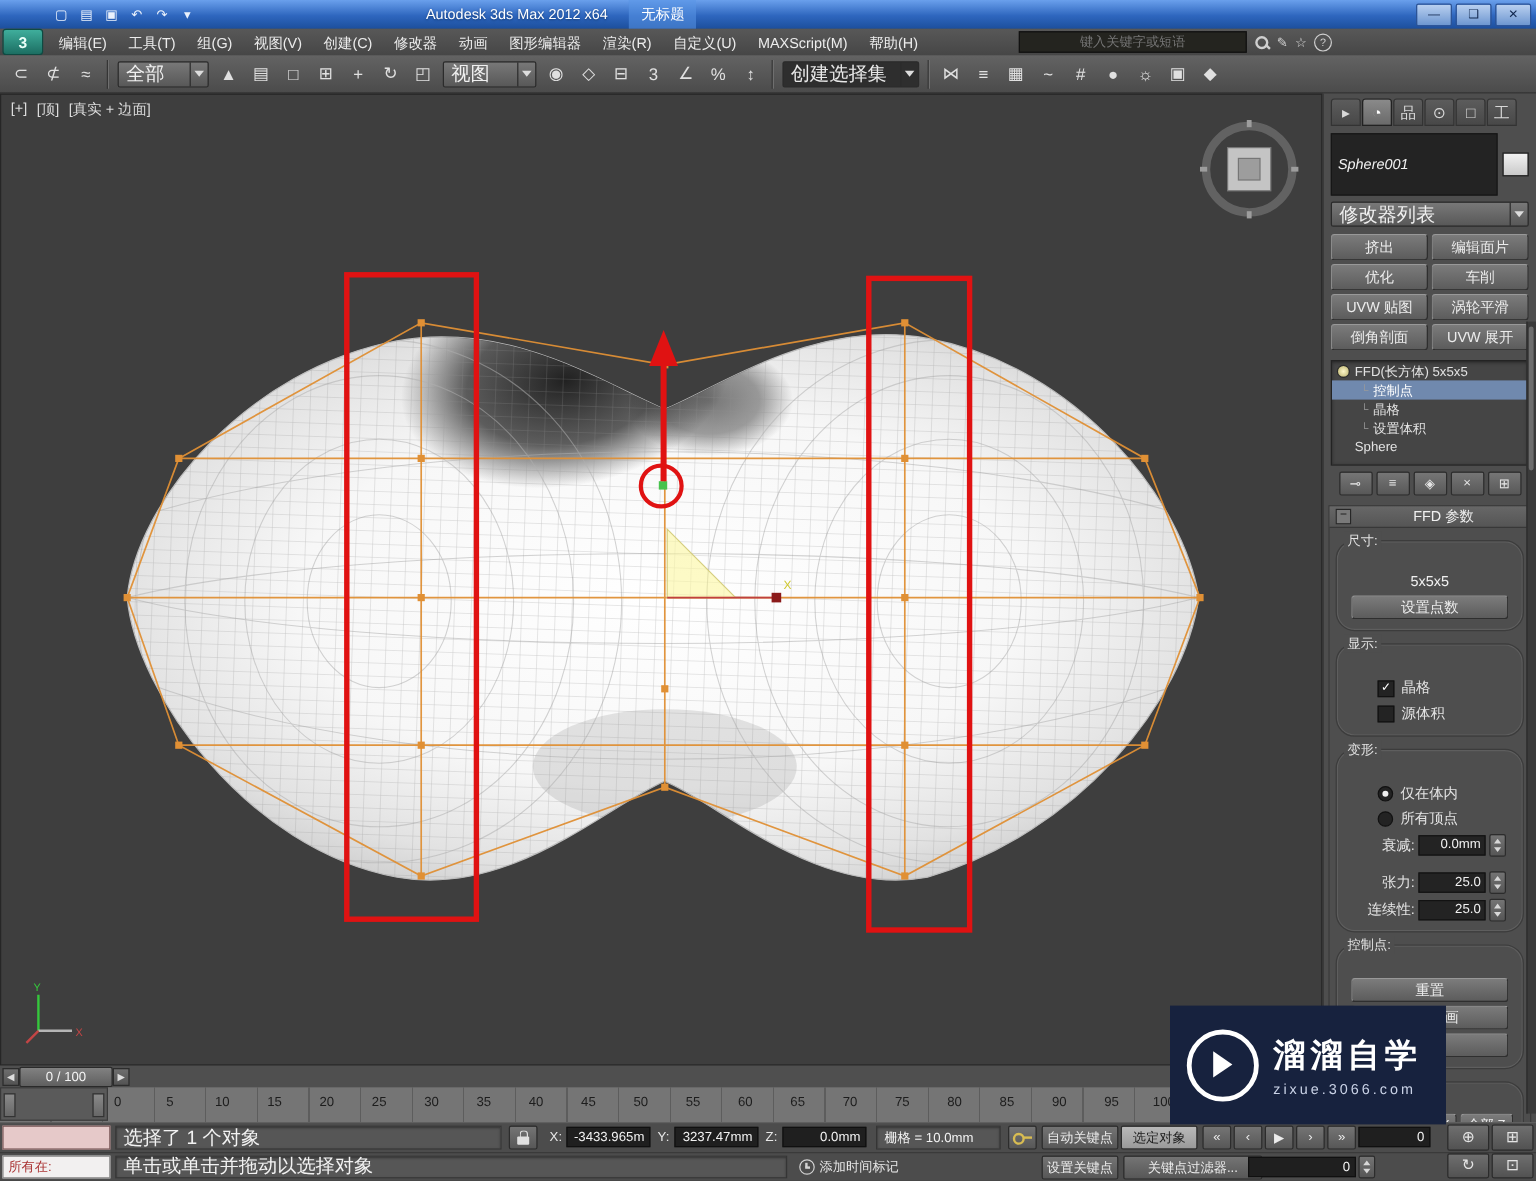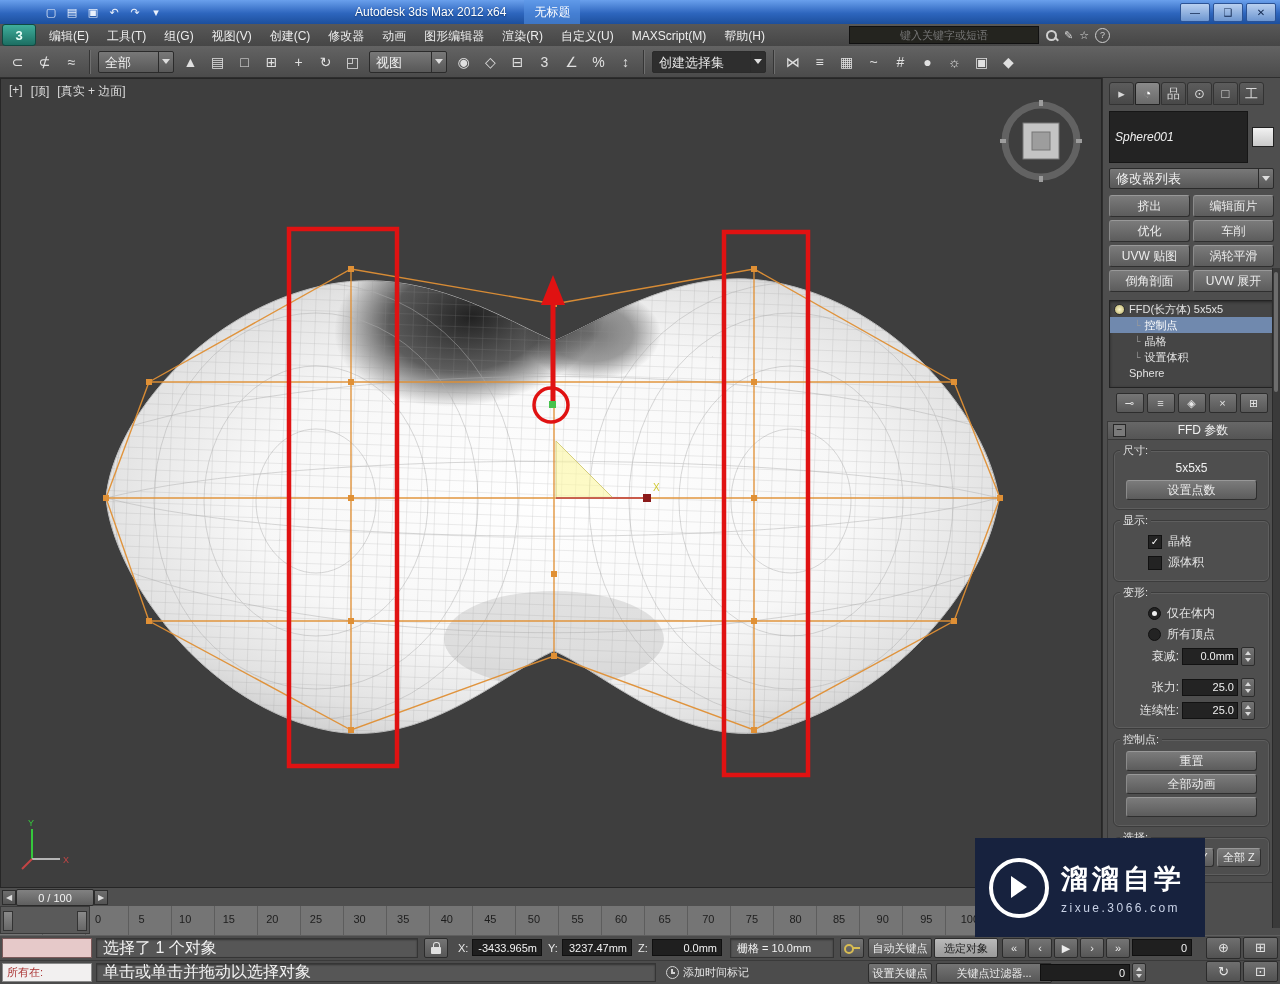--- a/index.html
+++ b/index.html
@@ -37,21 +37,21 @@
     display:inline-flex;align-items:center;justify-content:center;}
   
   #toolbar{position:absolute;left:0;top:46px;width:1280px;height:32px;
     background:linear-gradient(#636363,#4b4b4b);border-bottom:1px solid #2e2e2e;
     display:flex;align-items:center;padding-left:4px;box-sizing:border-box;}
   .tbgroup{display:flex;align-items:center;}
   .tbicon{width:25px;height:25px;margin:0 1px;display:flex;align-items:center;justify-content:center;
     font-size:14px;color:#e0e0e0;border-radius:3px;}
   .tbsep{width:1px;height:24px;background:#353535;border-right:1px solid #6f6f6f;margin:0 4px;}
   .dd{height:20px;background:linear-gradient(#787878,#585858);border:1px solid #2b2b2b;border-radius:2px;
-    display:flex;align-items:flex-end;font-size:13px;color:#f0f0f0;margin:0 3px;}
+    display:flex;align-items:flex-start;font-size:16px;color:#f0f0f0;margin:0 3px;}
   .dd .lbl{padding:0 6px;flex:1;white-space:nowrap;}
   .dd .arr{width:14px;height:100%;border-left:1px solid #2b2b2b;display:flex;align-items:center;justify-content:center;}
   .dd .arr::after{content:"";border-left:4px solid transparent;border-right:4px solid transparent;border-top:5px solid #ddd;}
   .combo-dark{background:#2e2e2e;color:#e8e8e8;}
   
   #viewport{position:absolute;left:0;top:78px;width:1102px;height:810px;background:#3e3e3e;
     border:1px solid #262626;box-sizing:border-box;}
   #vplabel{position:absolute;left:8px;top:4px;font-size:12px;color:#dcdcdc;display:flex;gap:8px;z-index:5;}
   #vplabel span{white-space:nowrap;}
   
@@ -80,22 +80,22 @@
   .bulb{width:9px;height:9px;border-radius:50%;background:radial-gradient(#fdf6c9,#b9b06a);border:1px solid #2c2c2c;flex:none;}
   .treegl{color:#9a9a9a;font-size:9px;}
   .stacktools{display:flex;gap:3px;justify-content:center;margin:5px 6px;}
   .stool{width:26px;height:18px;font-size:11px;display:flex;align-items:center;justify-content:center;
     background:linear-gradient(#767676,#585858);border:1px solid #2d2d2d;border-radius:2px;color:#e6e6e6;}
   .rollout{margin:8px 4px 0 4px;border:1px solid #3a3a3a;background:#4e4e4e;}
   .rhead{height:17px;background:linear-gradient(#676767,#555);border-bottom:1px solid #383838;
     display:flex;align-items:center;font-size:12px;color:#f0f0f0;}
   .rminus{width:11px;height:11px;border:1px solid #272727;background:#7a7a7a;color:#111;font-size:10px;line-height:9px;
     text-align:center;margin:0 5px;}
-  .group{position:relative;border:1px solid #3c3c3c;box-shadow:inset 0 0 0 1px #5e5e5e;border-radius:6px;
-    margin:10px 5px 6px 5px;padding:8px 4px 6px 4px;}
+  .group{position:relative;border:1px solid #3c3c3c;box-shadow:inset 0 0 0 1px #5e5e5e;border-radius:16px;
+    margin:10px 5px 6px 5px;padding:24px 4px 6px 4px;}
   .glabel{position:absolute;top:-8px;left:6px;background:#4e4e4e;padding:0 3px;font-size:11px;color:#e2e2e2;}
   .centertext{text-align:center;font-size:12px;color:#f0f0f0;margin:2px 0 5px 0;}
   .fullbtn{margin:3px 8px;height:18px;font-size:12px;}
   .ckrow{display:flex;align-items:center;gap:6px;margin:4px 0 4px 30px;font-size:12px;}
   .ckbox{width:12px;height:12px;background:#232323;border:1px solid #111;display:flex;align-items:center;justify-content:center;
     color:#fff;font-size:10px;flex:none;}
   .radio{width:11px;height:11px;border-radius:50%;background:#232323;border:1px solid #111;position:relative;flex:none;}
   .radio.on::after{content:"";position:absolute;left:3px;top:3px;width:5px;height:5px;border-radius:50%;background:#efefef;}
   .valrow{display:flex;align-items:center;justify-content:flex-end;gap:3px;margin:4px 10px 2px 0;font-size:12px;}
   .nfield{width:48px;height:15px;background:#232323;border:1px solid #121212;color:#f0f0f0;font-size:11px;

